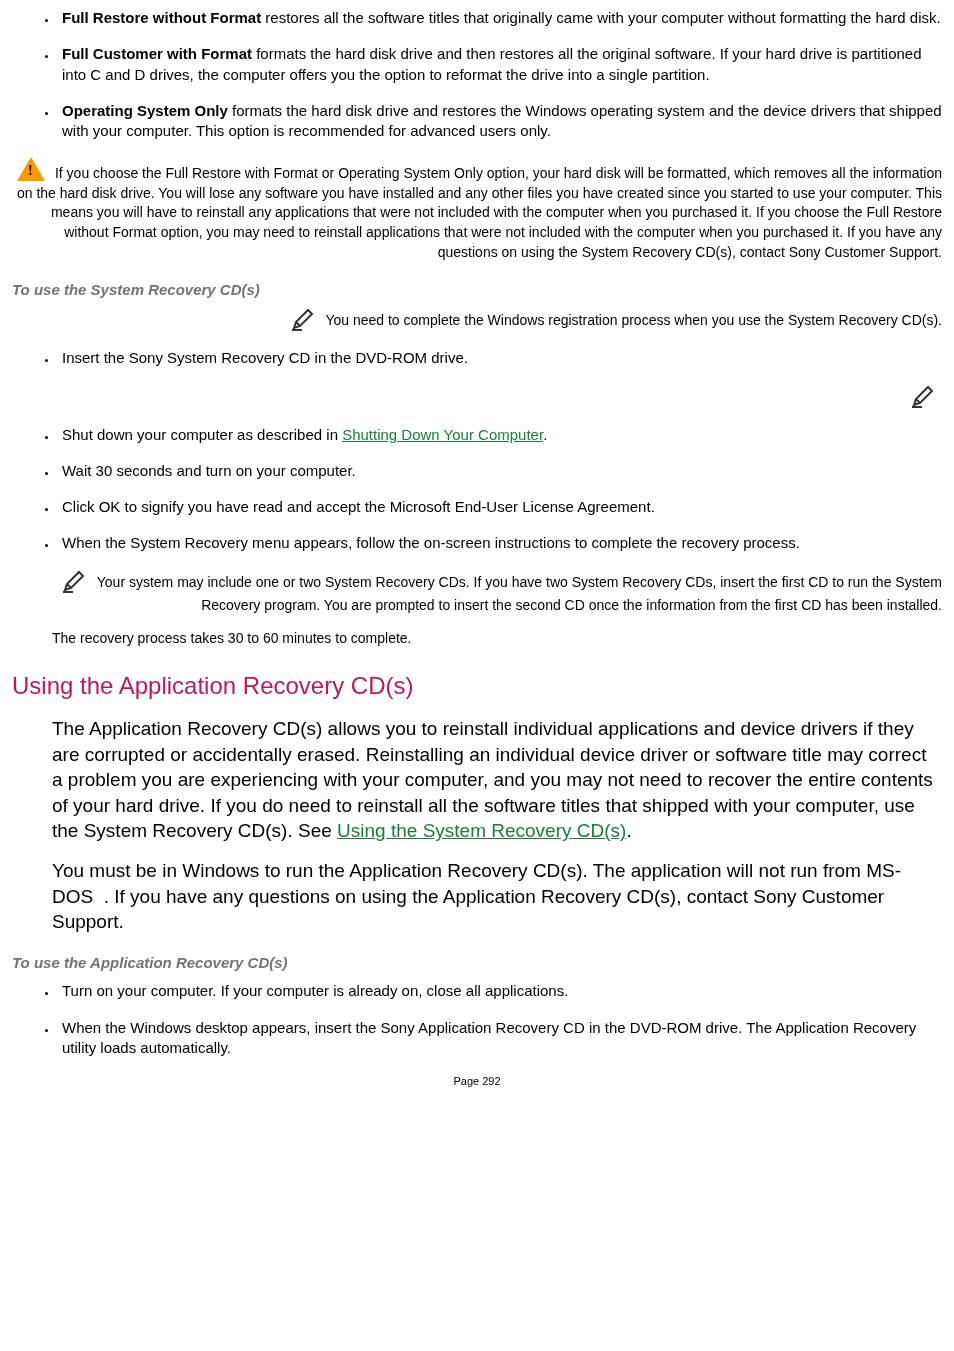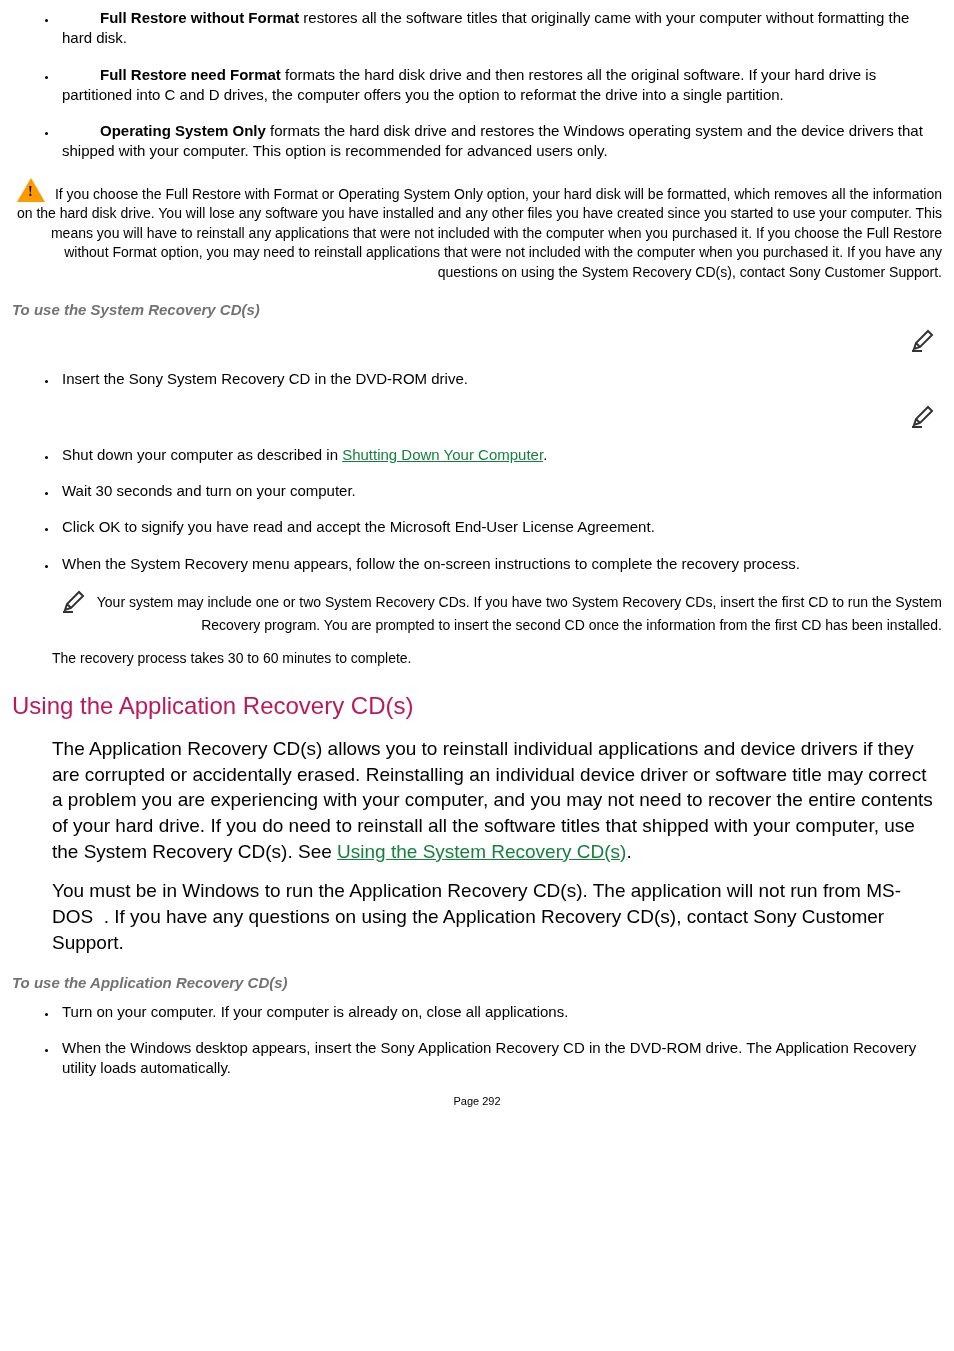--- a/index.html
+++ b/index.html
@@ -17,21 +17,21 @@
     margin: 0 0 6px 0;
   }
   ul.disc li {
     margin-bottom: 16px;
     padding-left: 4px;
     font-size: 15px;
   }
   ul.disc li::marker {
     font-size: 11px;
   }
-  .bold { font-weight: bold; margin-left: 38px; }
+  .bold { font-weight: bold; }
   .warn-icon {
     display: inline-block;
     vertical-align: text-bottom;
     width: 0;
     height: 0;
     border-left: 14px solid transparent;
     border-right: 14px solid transparent;
     border-bottom: 24px solid #FF9900;
     position: relative;
     margin-right: 6px;
@@ -96,38 +96,38 @@
   }
 </style>
 </head>
 <body>
 
 <ul class="disc">
   <li>
     <span class="bold">Full Restore without Format</span><span> restores all the software titles that originally came with your computer without formatting the hard disk.</span>
   </li>
   <li>
-    <span class="bold">Full Restore need Format</span><span> formats the hard disk drive and then restores all the original software. If your hard drive is partitioned into C and D drives, the computer offers you the option to reformat the drive into a single partition.</span>
+    <span class="bold">Full Customer with Format</span><span> formats the hard disk drive and then restores all the original software. If your hard drive is partitioned into C and D drives, the computer offers you the option to reformat the drive into a single partition.</span>
   </li>
   <li>
     <span class="bold">Operating System Only</span><span> formats the hard disk drive and restores the Windows operating system and the device drivers that shipped with your computer. This option is recommended for advanced users only.</span>
   </li>
 </ul>
 
 <div class="warn-block">
   <span class="warn-icon"></span><span> If you choose the Full Restore with Format or Operating System Only option, your hard disk will be formatted, which removes all the information on the hard disk drive. You will lose any software you have installed and any other files you have created since you started to use your computer. This means you will have to reinstall any applications that were not included with the computer when you purchased it. If you choose the Full Restore without Format option, you may need to reinstall applications that were not included with the computer when you purchased it. If you have any questions on using the System Recovery CD(s), contact Sony Customer Support.</span>
 </div>
 
 <div class="subhead">To use the System Recovery CD(s)</div>
 
 <div class="note-block">
   <svg class="note-icon" width="28" height="24" viewBox="0 0 28 24">
       <path d="M4 20 L6 14 L18 2 L22 6 L10 18 L4 20 Z M6 14 L10 18" fill="none" stroke="#333" stroke-width="2"></path>
       <path d="M2 22 L12 22" stroke="#333" stroke-width="2"></path>
-    </svg>
+    </svg><span> You need to complete the Windows registration process when you use the System Recovery CD(s).</span>
 </div>
 
 <ul class="disc">
   <li>Insert the Sony System Recovery CD in the DVD-ROM drive.</li>
 </ul>
 
 <div class="note-block">
   <svg class="note-icon" width="28" height="24" viewBox="0 0 28 24">
       <path d="M4 20 L6 14 L18 2 L22 6 L10 18 L4 20 Z M6 14 L10 18" fill="none" stroke="#333" stroke-width="2"></path>
       <path d="M2 22 L12 22" stroke="#333" stroke-width="2"></path>

